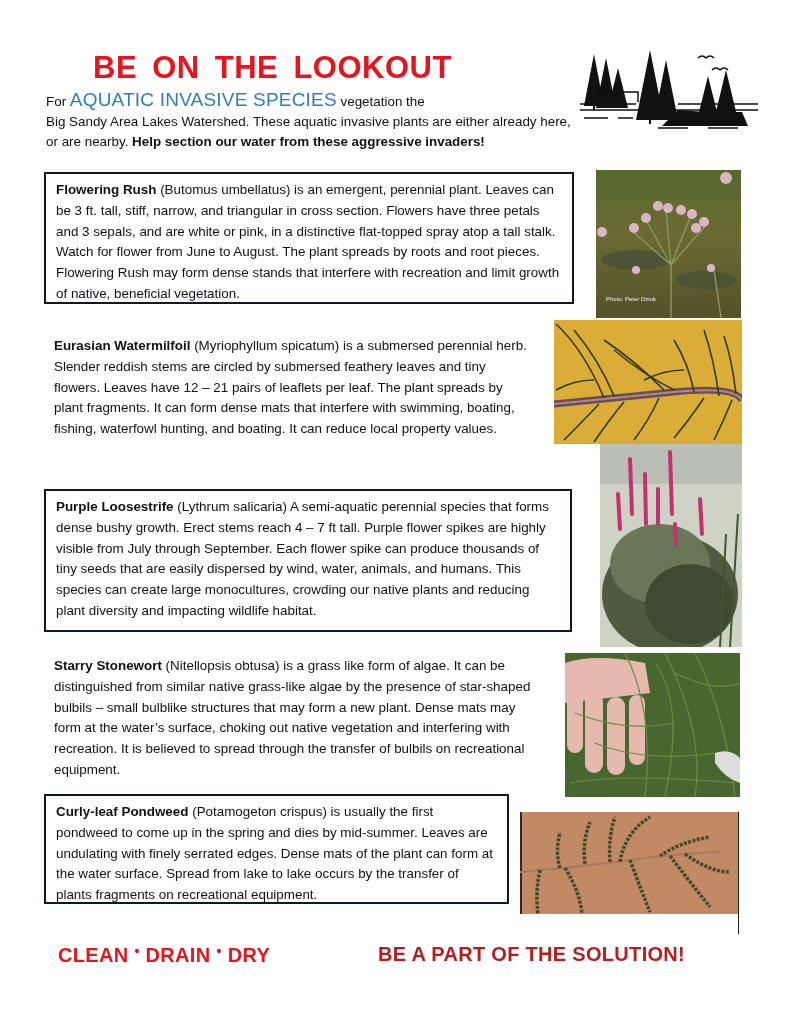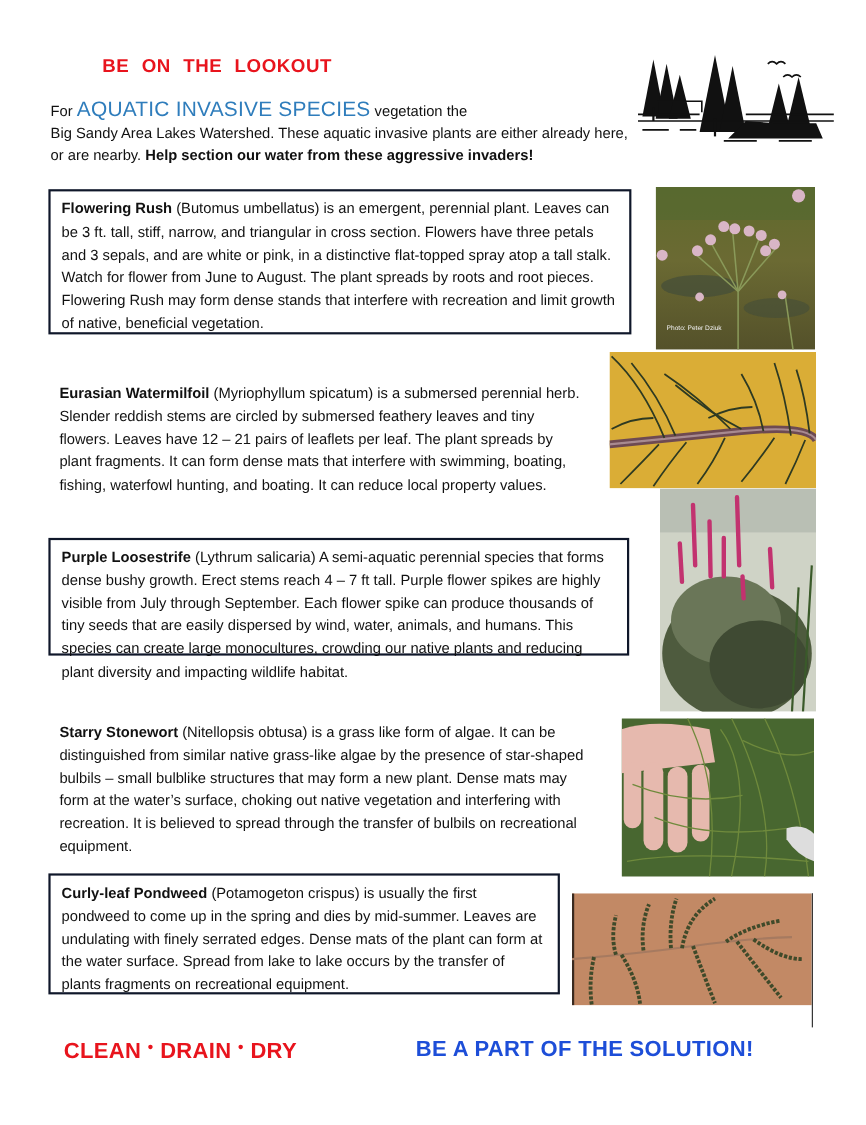--- a/index.html
+++ b/index.html
@@ -3,21 +3,21 @@
   <meta charset="utf-8">
   <style>
     * { box-sizing: border-box; margin: 0; padding: 0; }
     html, body { width: 787px; height: 1023px; background: #ffffff; overflow: hidden; }
     body { position: relative; font-family: "Liberation Sans", "DejaVu Sans", sans-serif; color: #111; }
 
     .abs { position: absolute; }
 
     .headline {
       left: 93px; top: 50px;
-      font-size: 17px; font-weight: bold; color: #e8141d;
+      font-size: 31px; font-weight: bold; color: #e8141d;
       letter-spacing: 0.5px; word-spacing: 6px;
     }
     .intro {
       left: 46px; top: 90px; width: 530px;
       font-size: 13.4px; line-height: 20px; color: #111;
     }
     .intro .ais { color: #2f7dbc; font-size: 19px; letter-spacing: 0.2px; }
     .intro b { font-weight: bold; }
 
     .logo { left: 578px; top: 48px; width: 185px; height: 85px; }
@@ -27,22 +27,22 @@
       padding: 6px 10px 0 10px;
       font-size: 13.4px; line-height: 20.8px; color: #111;
     }
     .plain {
       padding: 0 10px;
       font-size: 13.4px; line-height: 20.8px; color: #111;
     }
     .box b, .plain b { font-weight: bold; }
 
     .box1 { left: 44px; top: 172px; width: 530px; height: 132px; }
-    .plain2 { left: 44px; top: 348px; width: 500px; }
-    .box3 { left: 44px; top: 489px; width: 528px; height: 107px; }
+    .plain2 { left: 44px; top: 336px; width: 500px; }
+    .box3 { left: 44px; top: 489px; width: 528px; height: 143px; }
     .plain4 { left: 44px; top: 656px; width: 510px; }
     .box5 { left: 44px; top: 794px; width: 465px; height: 110px; }
 
     .photo { overflow: hidden; }
     .photo svg { display: block; width: 100%; height: 100%; }
 
     .p1 { left: 596px; top: 170px; width: 145px; height: 148px; }
     .p2 { left: 554px; top: 320px; width: 188px; height: 124px; }
     .p3 { left: 600px; top: 444px; width: 142px; height: 203px; }
     .p4 { left: 565px; top: 653px; width: 175px; height: 144px; }
@@ -54,21 +54,21 @@
       font-family: "Liberation Sans", sans-serif;
     }
 
     .footer-left {
       left: 58px; top: 943px;
       font-size: 20px; font-weight: bold; color: #e8141d; letter-spacing: 0.3px;
     }
     .footer-left .dot { font-size: 14px; vertical-align: 6px; margin: 0 6px; }
     .footer-right {
       left: 378px; top: 943px;
-      font-size: 20px; font-weight: bold; color: #1d4ed8; letter-spacing: 0.3px;
+      font-size: 20px; font-weight: bold; color: #b91c1c; letter-spacing: 0.3px;
     }
   </style>
 </head>
 <body>
 
 <div class="abs headline">BE  ON  THE  LOOKOUT</div>
 
 <div class="abs intro">
   <span>For </span><span class="ais">AQUATIC INVASIVE SPECIES</span><span> vegetation the</span><br>
   <span>Big Sandy Area Lakes Watershed.  These aquatic invasive plants are either already here, or are nearby.  </span><b>Help section our water from these aggressive invaders!</b>

